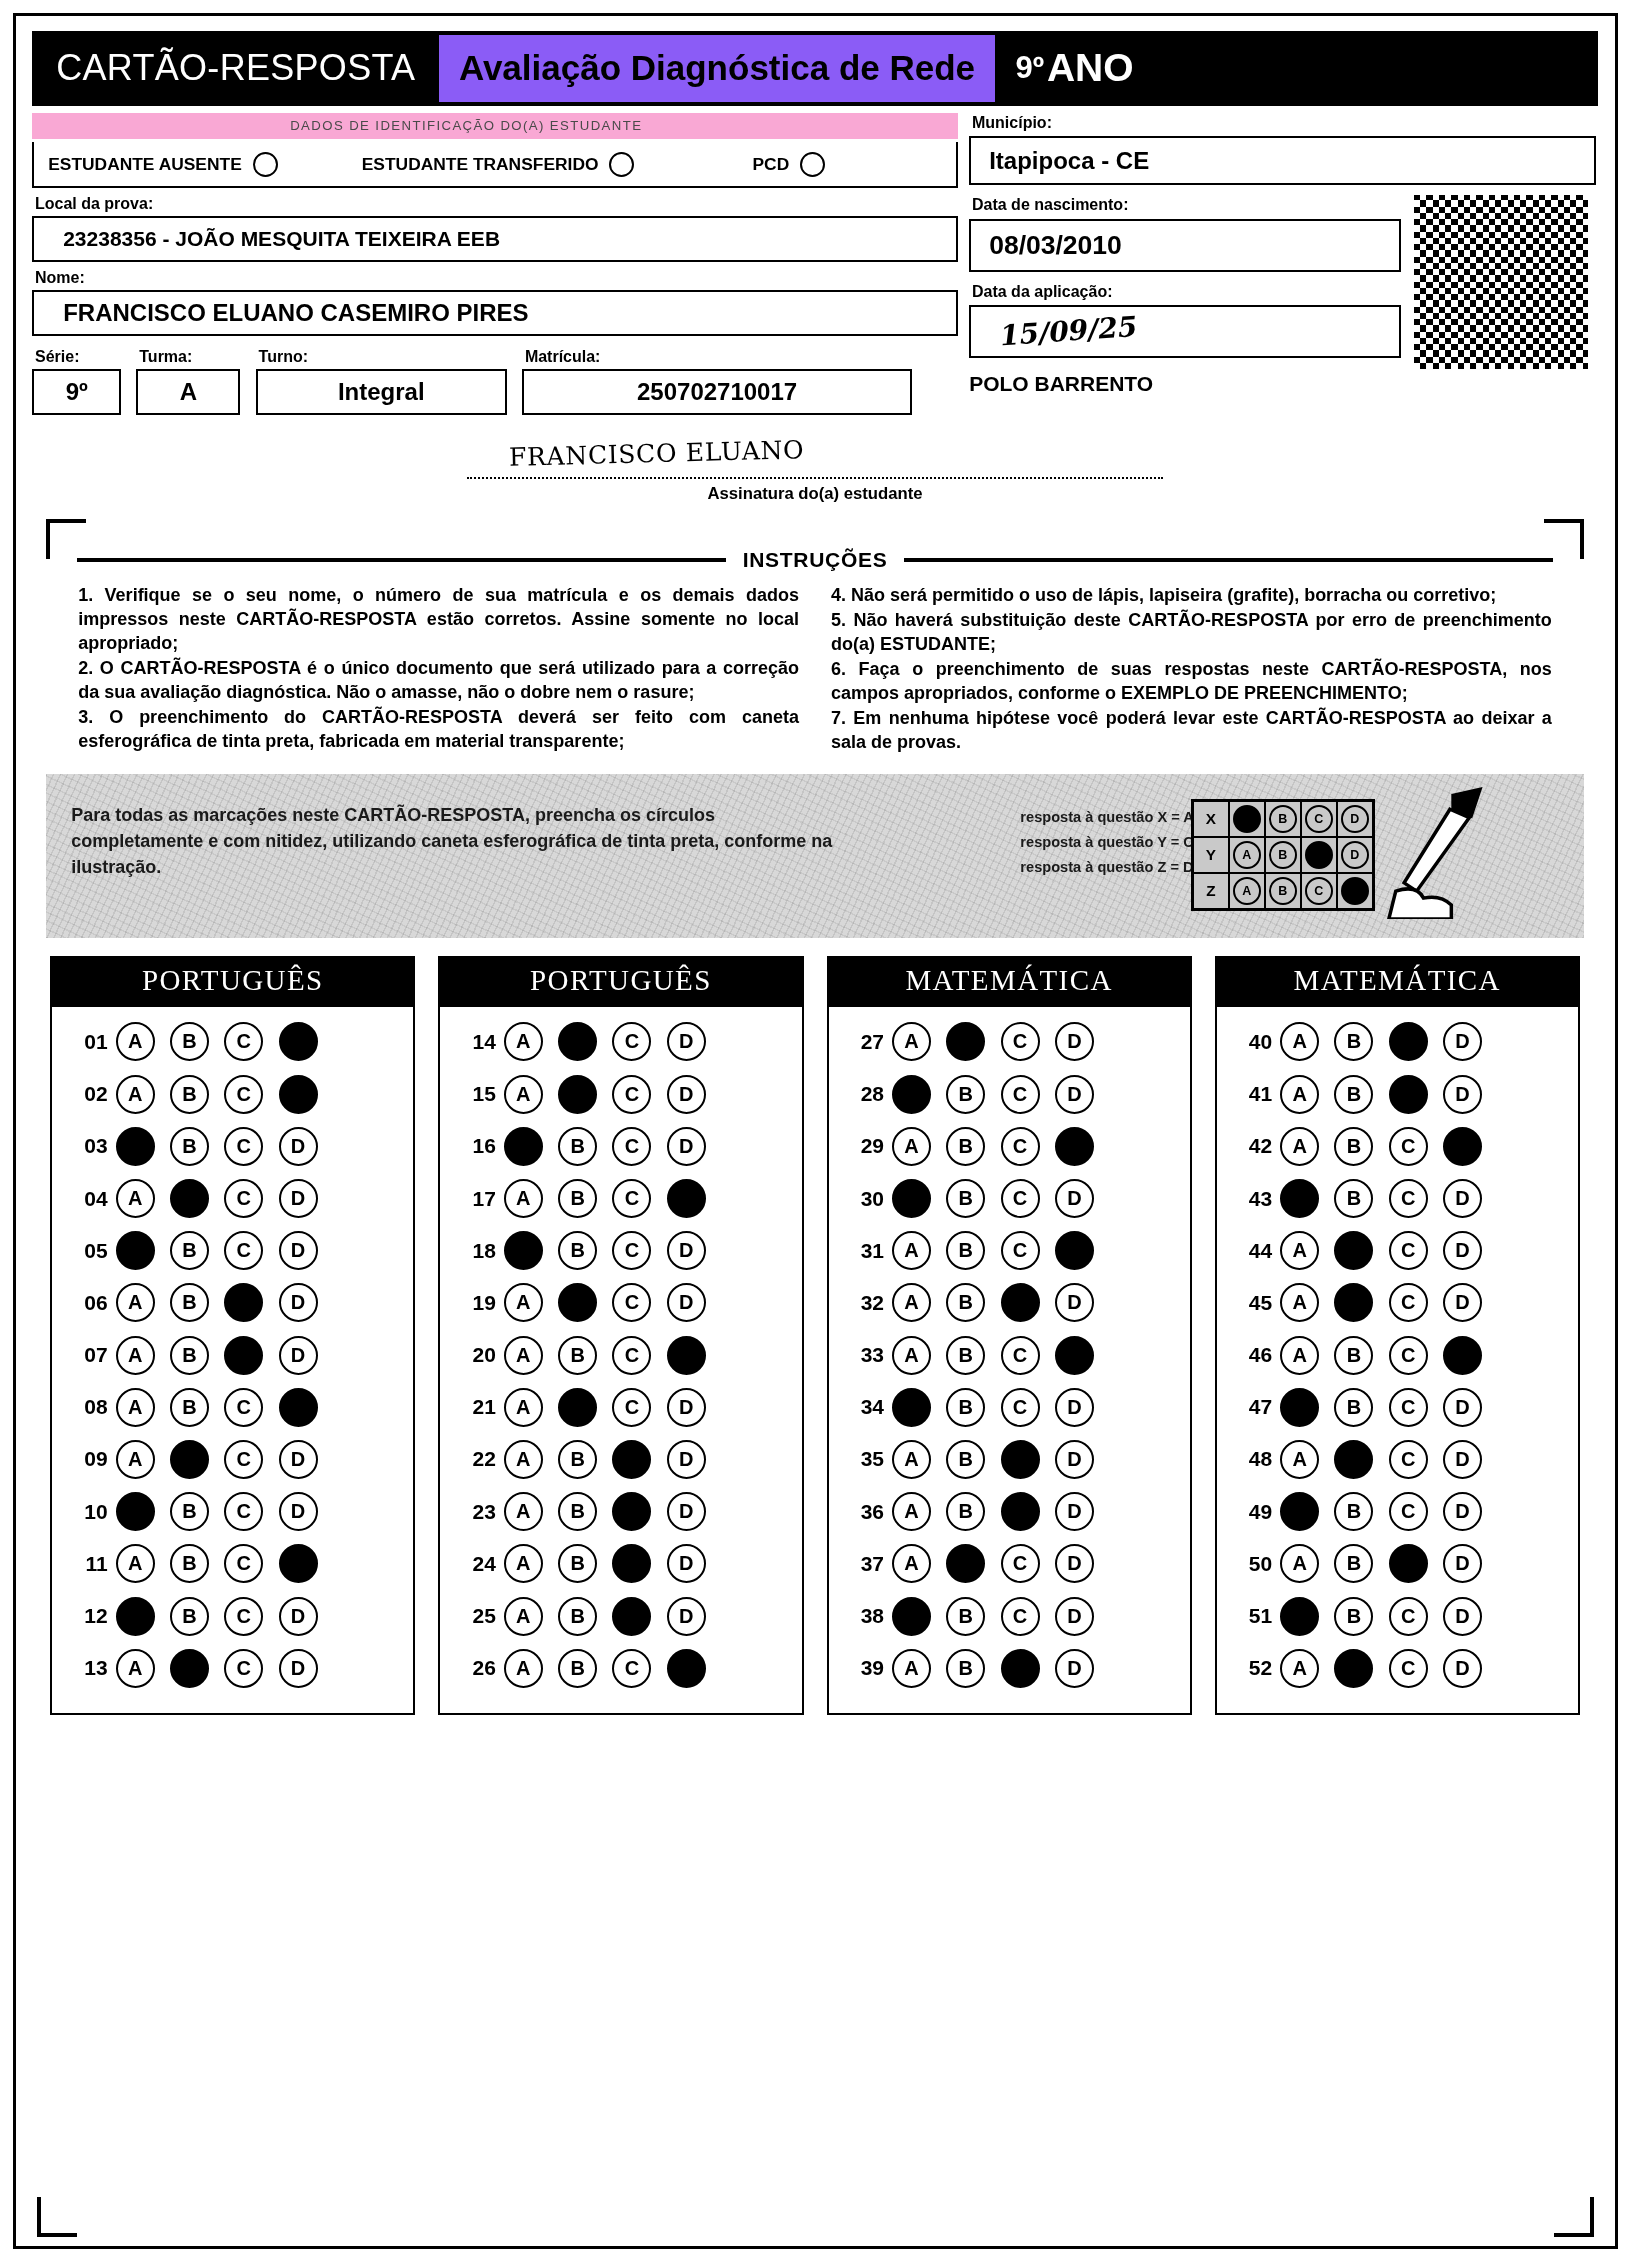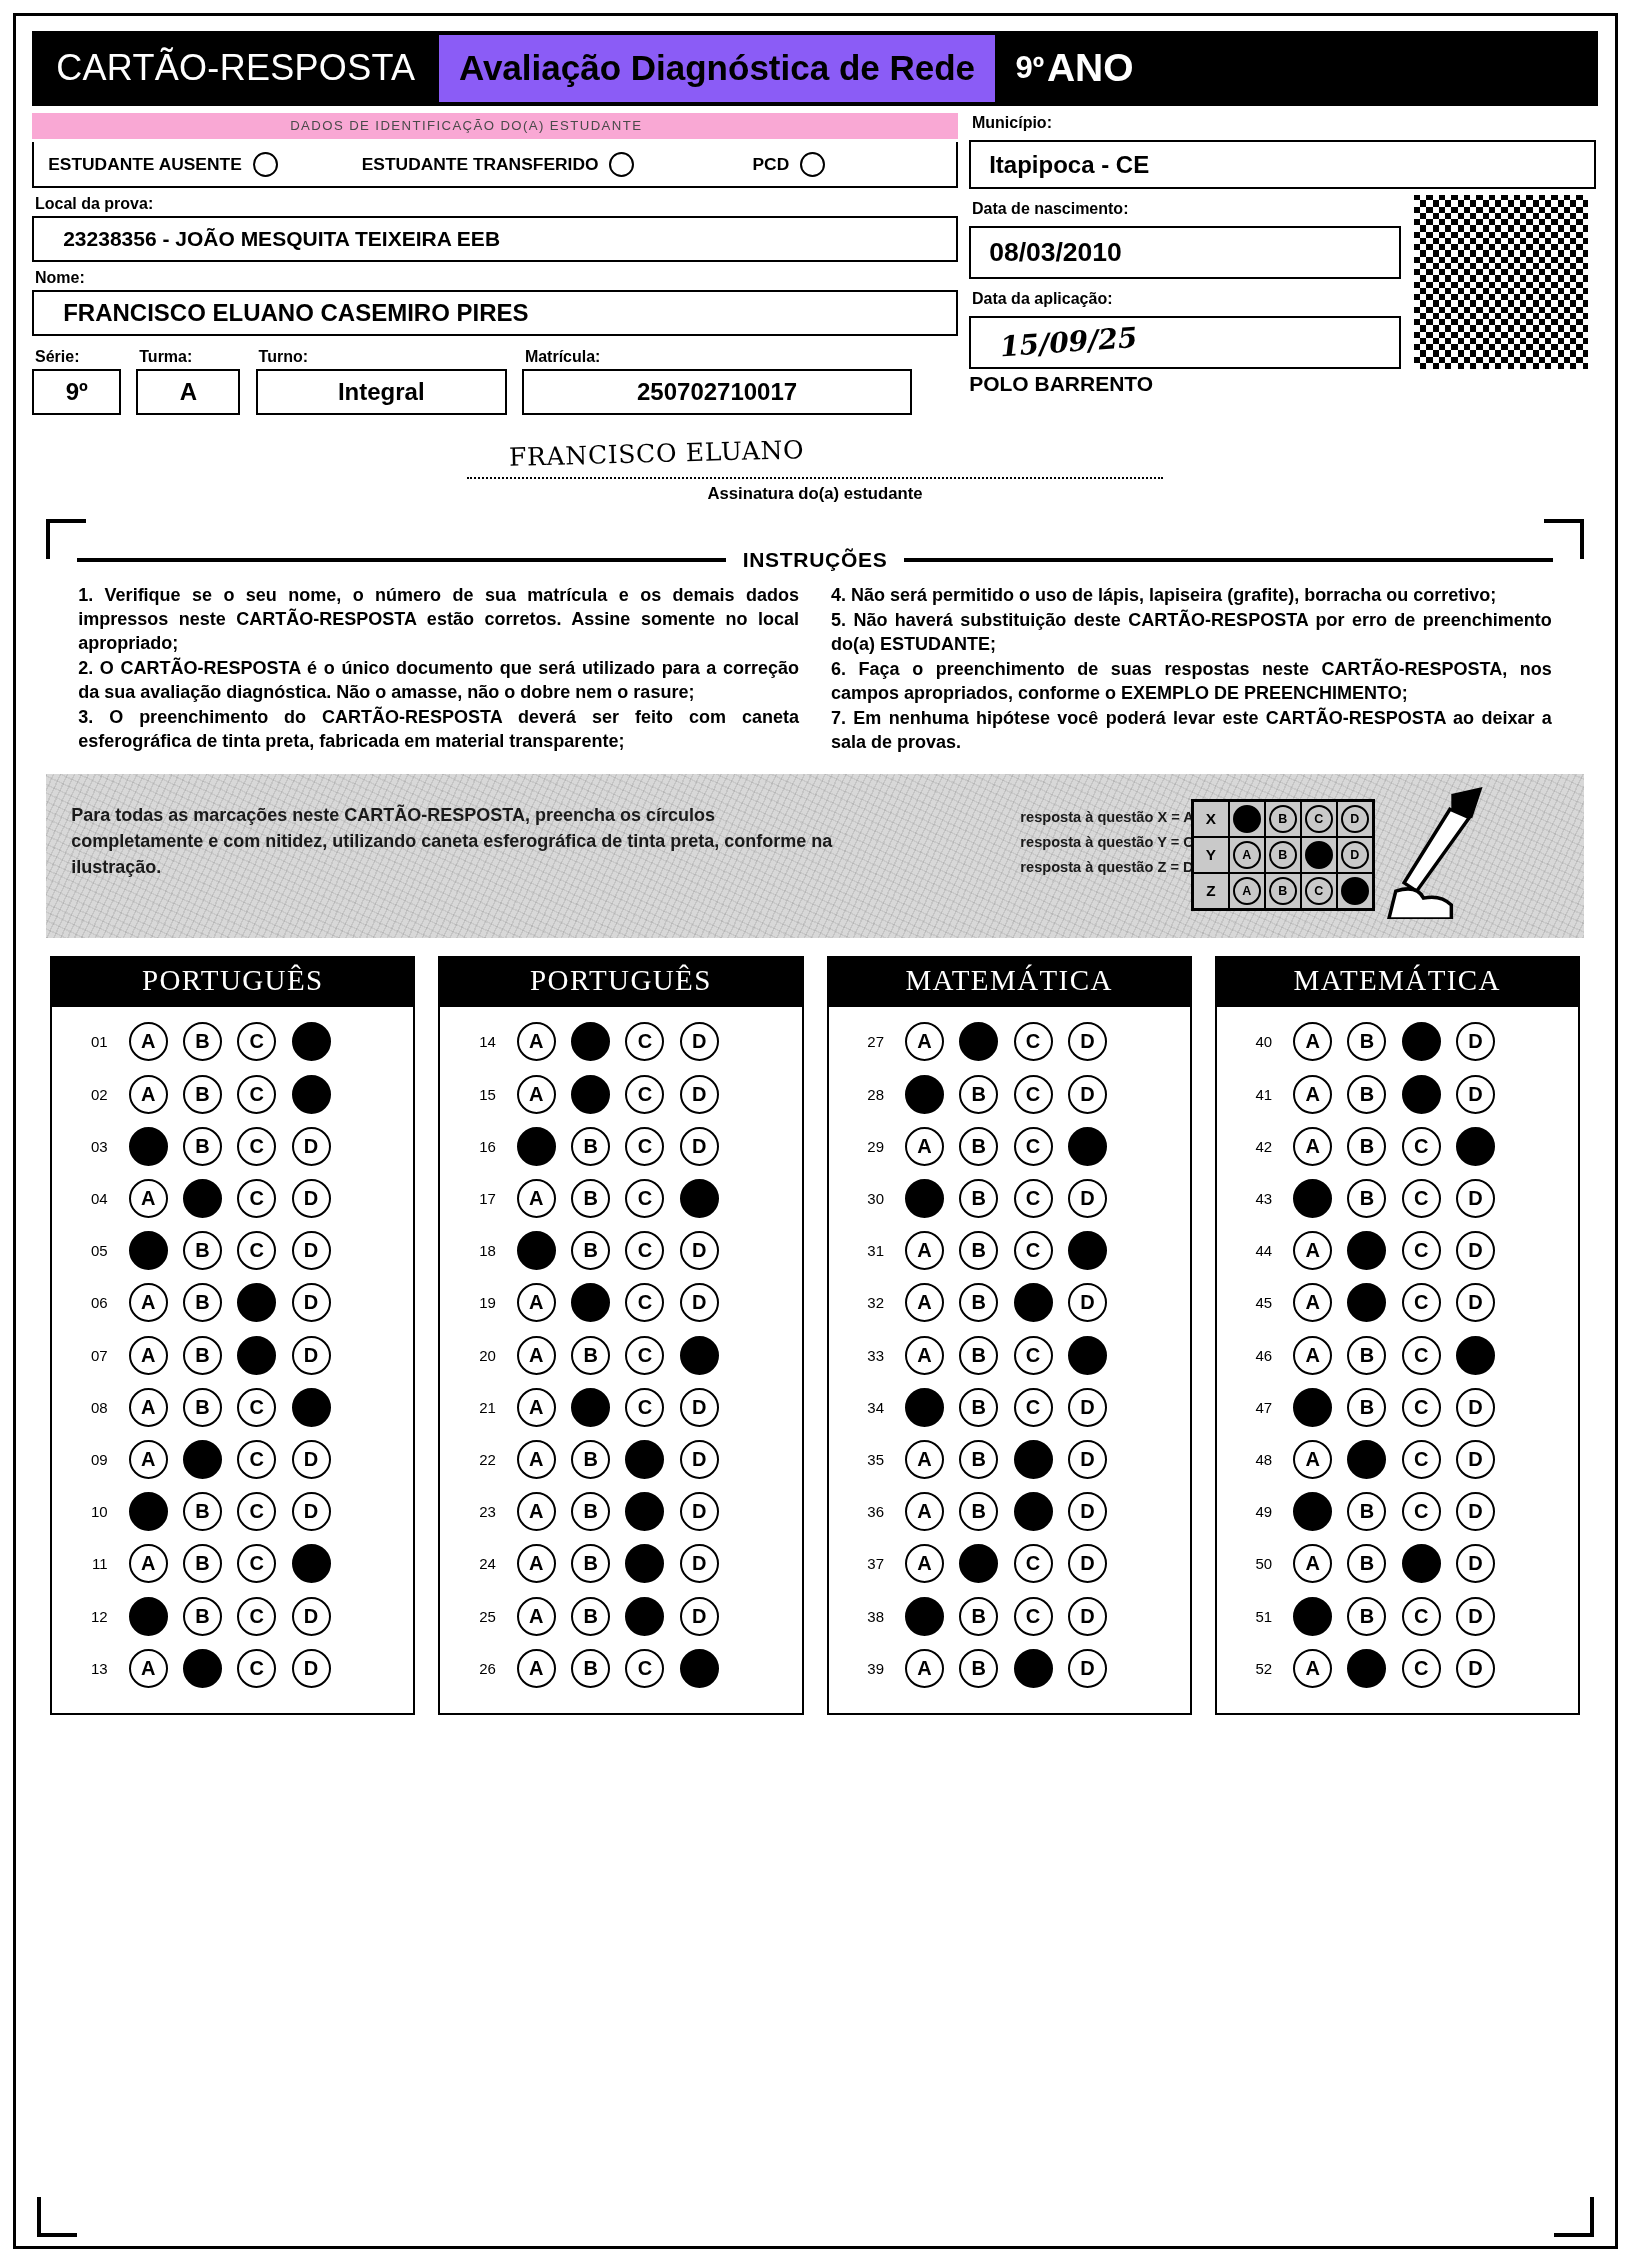--- a/index.html
+++ b/index.html
@@ -150,21 +150,20 @@
   .rbox {
     border: 2.1px solid #000;
     height: 53px;
     display: flex;
     align-items: center;
     padding: 0 18px;
     font-size: 26.5px;
     font-weight: bold;
     box-sizing: border-box;
     width: 627px;
-    margin-top: 8px;
   }
   .rbox.mun { height: 49px; font-size: 24px; }
   .handdate {
     font-family: "DejaVu Serif", serif;
     font-size: 28px;
     font-style: italic;
     transform: rotate(-4deg);
     padding-left: 11px;
   }
   .qrblock {
@@ -335,24 +334,24 @@
     border-top: none;
     padding: 15.3px 12.5px 12.5px 12.5px;
   }
   .qrow {
     display: flex;
     align-items: center;
     margin-bottom: 13.2px;
   }
   .qnum {
     width: 43px;
-    font-size: 15px;
-    font-weight: normal;
+    font-size: 21px;
+    font-weight: bold;
     text-align: right;
-    padding-right: 21px;
+    padding-right: 8px;
   }
   .bubble {
     width: 39px; height: 39px;
     border: 2.8px solid #000;
     border-radius: 50%;
     margin-right: 15.3px;
     display: flex;
     align-items: center;
     justify-content: center;
     font-size: 20px;

